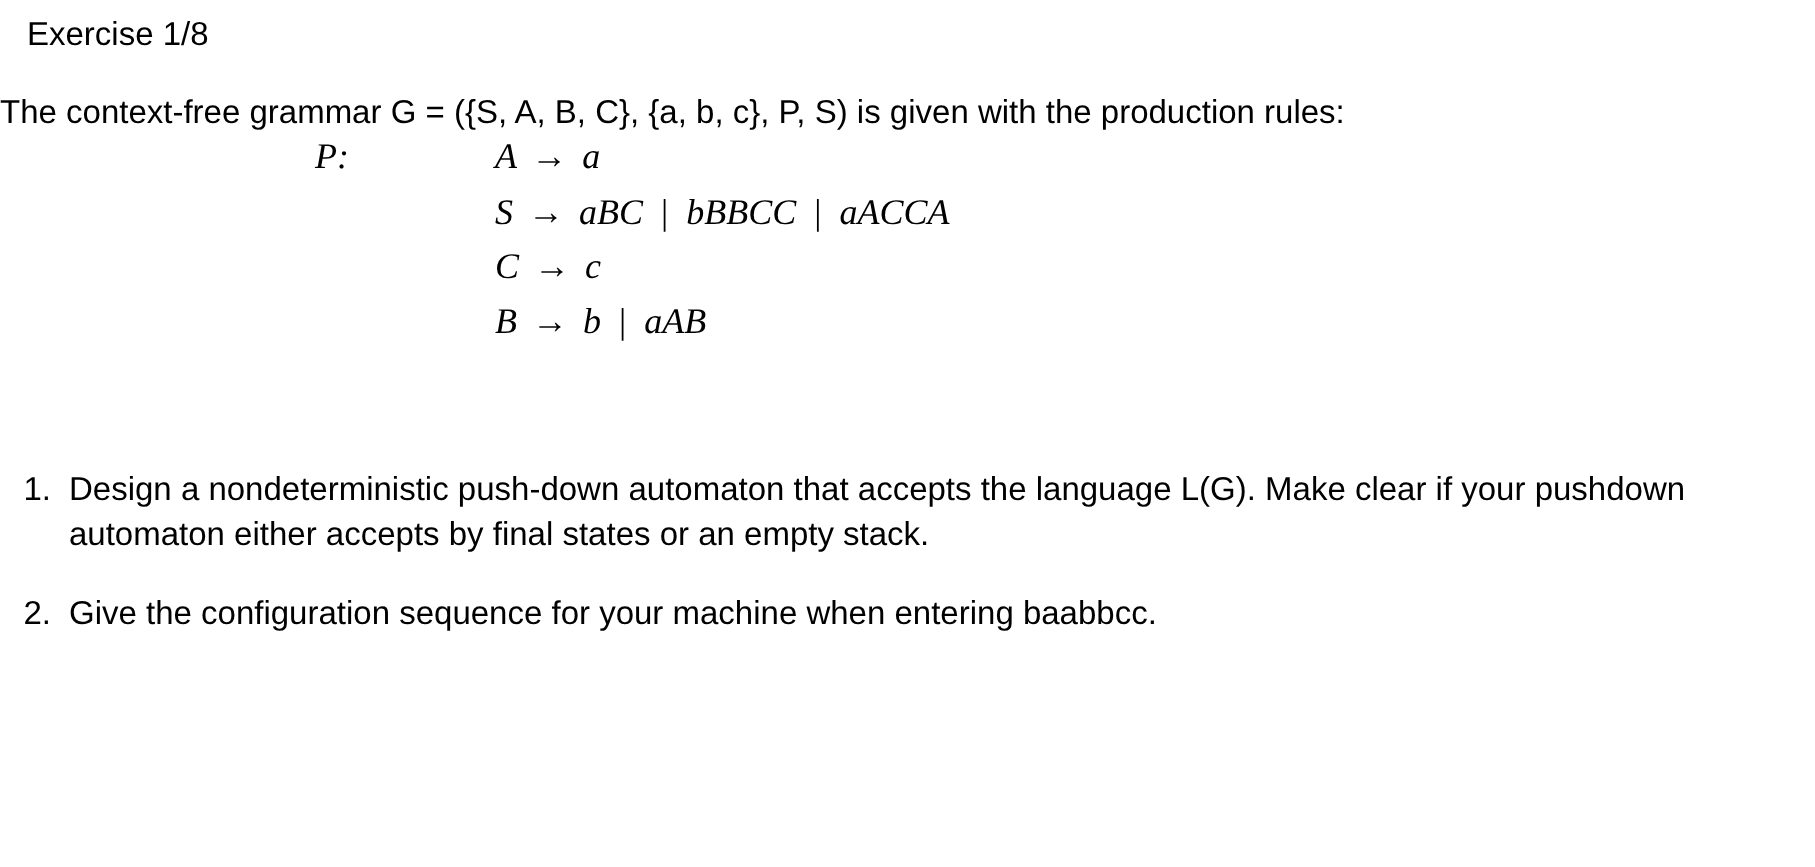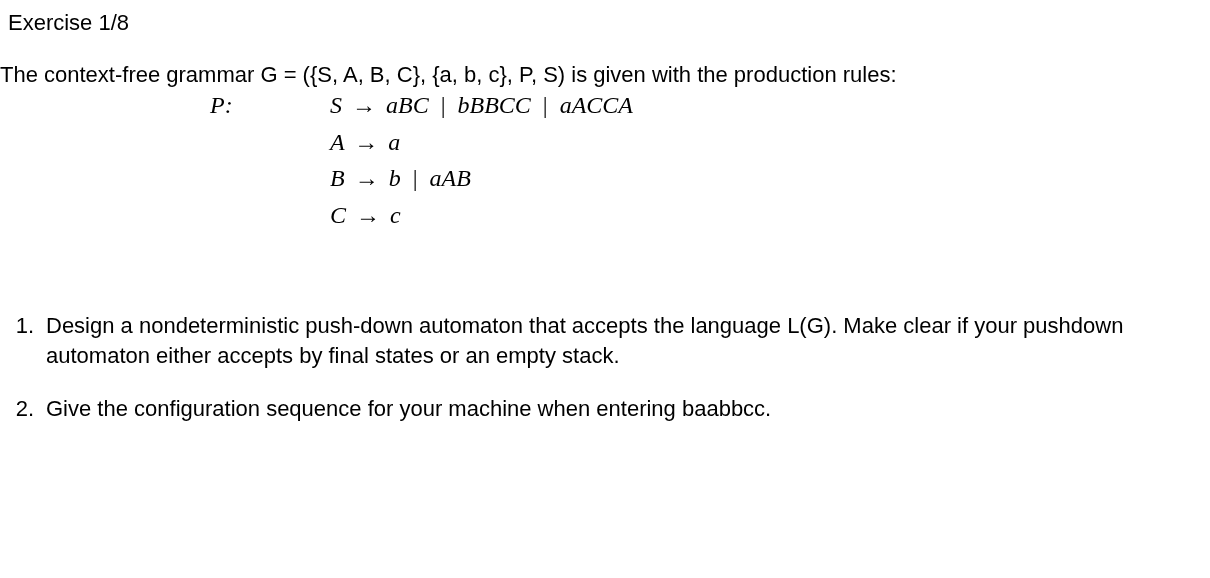--- a/index.html
+++ b/index.html
@@ -12,21 +12,21 @@
       font-size: 22px;
       color: #000;
       background: #fff;
       width: 1210px;
       height: 578px;
       padding: 8px 0 0 0;
       line-height: 1.35;
     }
     .title {
       margin-bottom: 22px;
-      padding-left: 8px;
+      padding-left: 18px;
     }
     .intro {
       padding-left: 0;
     }
     .grammar-block {
       display: flex;
       margin-bottom: 80px;
       padding-left: 210px;
       font-family: 'Times New Roman', Times, serif;
       font-size: 24px;
@@ -74,44 +74,44 @@
 <body>
 
 <div class="title">Exercise 1/8</div>
 
 <div class="intro">The context-free grammar G = ({S, A, B, C}, {a, b, c}, P, S) is given with the production rules:</div>
 
 <div class="grammar-block">
   <div class="rules-label">P:</div>
   <div class="rules-body">
     <div class="rule-line">
+      <span>A</span>
+      <span class="arrow">→</span>
+      <span>a</span>
+    </div>
+    <div class="rule-line">
       <span>S</span>
       <span class="arrow">→</span>
       <span>aBC</span>
       <span class="pipe">|</span>
       <span>bBBCC</span>
       <span class="pipe">|</span>
       <span>aACCA</span>
     </div>
     <div class="rule-line">
-      <span>A</span>
+      <span>C</span>
       <span class="arrow">→</span>
-      <span>a</span>
+      <span>c</span>
     </div>
     <div class="rule-line">
       <span>B</span>
       <span class="arrow">→</span>
       <span>b</span>
       <span class="pipe">|</span>
       <span>aAB</span>
-    </div>
-    <div class="rule-line">
-      <span>C</span>
-      <span class="arrow">→</span>
-      <span>c</span>
     </div>
   </div>
 </div>
 
 <div class="question-list">
   <div class="question">
     <div class="q-num">1.</div>
     <div class="q-text">Design a nondeterministic push-down automaton that accepts the language L(G). Make clear if your pushdown automaton either accepts by final states or an empty stack.</div>
   </div>
   <div class="question">

